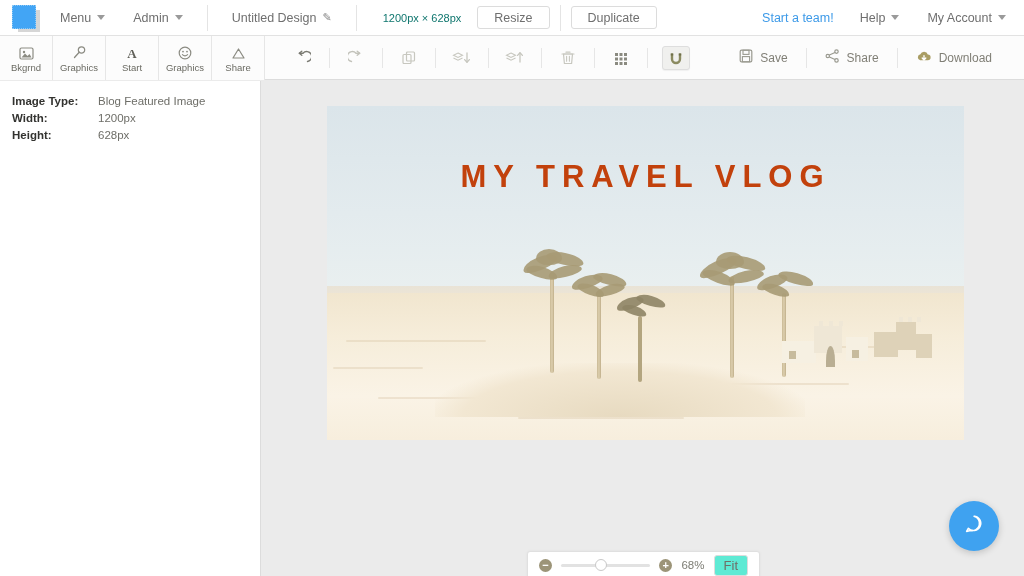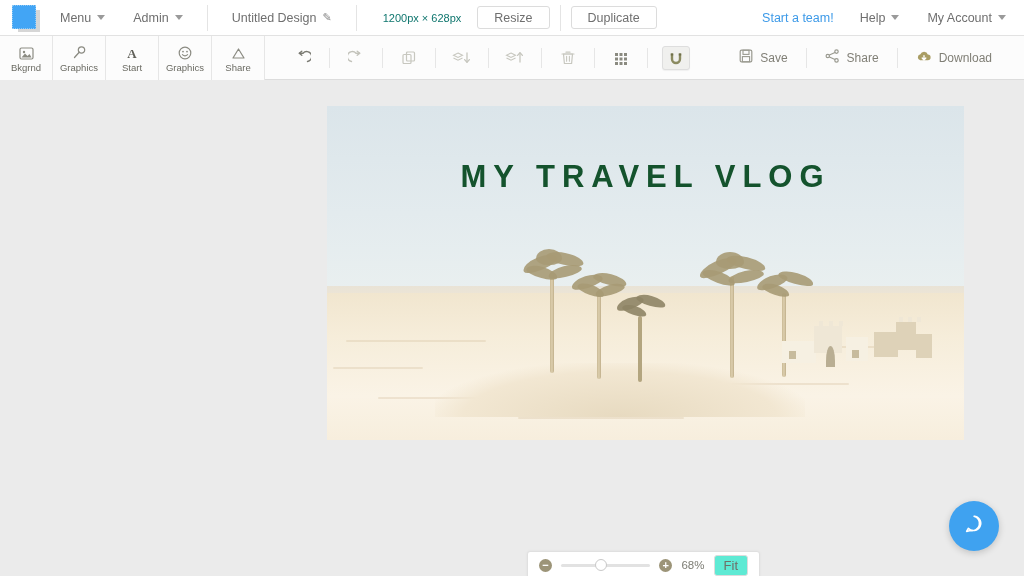--- a/index.html
+++ b/index.html
@@ -110,21 +110,21 @@
   .sand-streak {
     position: absolute; height: 2px; border-radius: 2px;
     background: rgba(214,196,163,.35);
   }
   .dune-mound {
     position: absolute; left: 17%; top: 77%; width: 58%; height: 16%;
     background: radial-gradient(ellipse at 50% 100%, #e7dac0 0%, #f2e7d2 60%, rgba(246,238,224,0) 75%);
   }
   .title-text {
     position: absolute; left: 0; top: 16%; width: 100%; text-align: center;
-    font-size: 31px; font-weight: bold; letter-spacing: 7px; color: #14532d;
+    font-size: 31px; font-weight: bold; letter-spacing: 7px; color: #c2410c;
     font-family: "Liberation Sans", sans-serif;
   }
   
   .palm { position: absolute; }
   .trunk {
     position: absolute; bottom: 0; width: 4px; border-radius: 2px;
     background: linear-gradient(90deg, #c9b995, #ddcfae, #bfae8a);
   }
   .frond {
     position: absolute; border-radius: 50% 50% 50% 50%/60% 60% 40% 40%;
@@ -385,20 +385,34 @@
           <svg width="16" height="13" viewBox="0 0 16 13">
               <path d="M4.2 10.2 A3 3 0 0 1 4.4 4.3 A3.9 3.9 0 0 1 11.8 4.6 A2.8 2.8 0 0 1 11.8 10.2 Z" fill="#a99d63"></path>
               <path d="M8 5.6 L8 9.6 M6.2 8 L8 10 L9.8 8" stroke="#ffffff" stroke-width="1.3" fill="none" stroke-linecap="round" stroke-linejoin="round"></path>
             </svg>
         </span>
         <span>Download</span>
       </div>
     </div>
   </div>
 
+  <div class="sidebar">
+    <div class="prop-row">
+      <div class="prop-key">Image Type:</div>
+      <div class="prop-val">Blog Featured Image</div>
+    </div>
+    <div class="prop-row">
+      <div class="prop-key">Width:</div>
+      <div class="prop-val">1200px</div>
+    </div>
+    <div class="prop-row">
+      <div class="prop-key">Height:</div>
+      <div class="prop-val">628px</div>
+    </div>
+  </div>
 
   <div class="canvas-area">
     <div class="artboard">
 
       <div class="sky"></div>
       <div class="dunes-far"></div>
       <div class="sand"></div>
 
       <div class="sand-streak" style="left:3%;  top:70%; width:22%;"></div>
       <div class="sand-streak" style="left:1%;  top:78%; width:14%;"></div>

